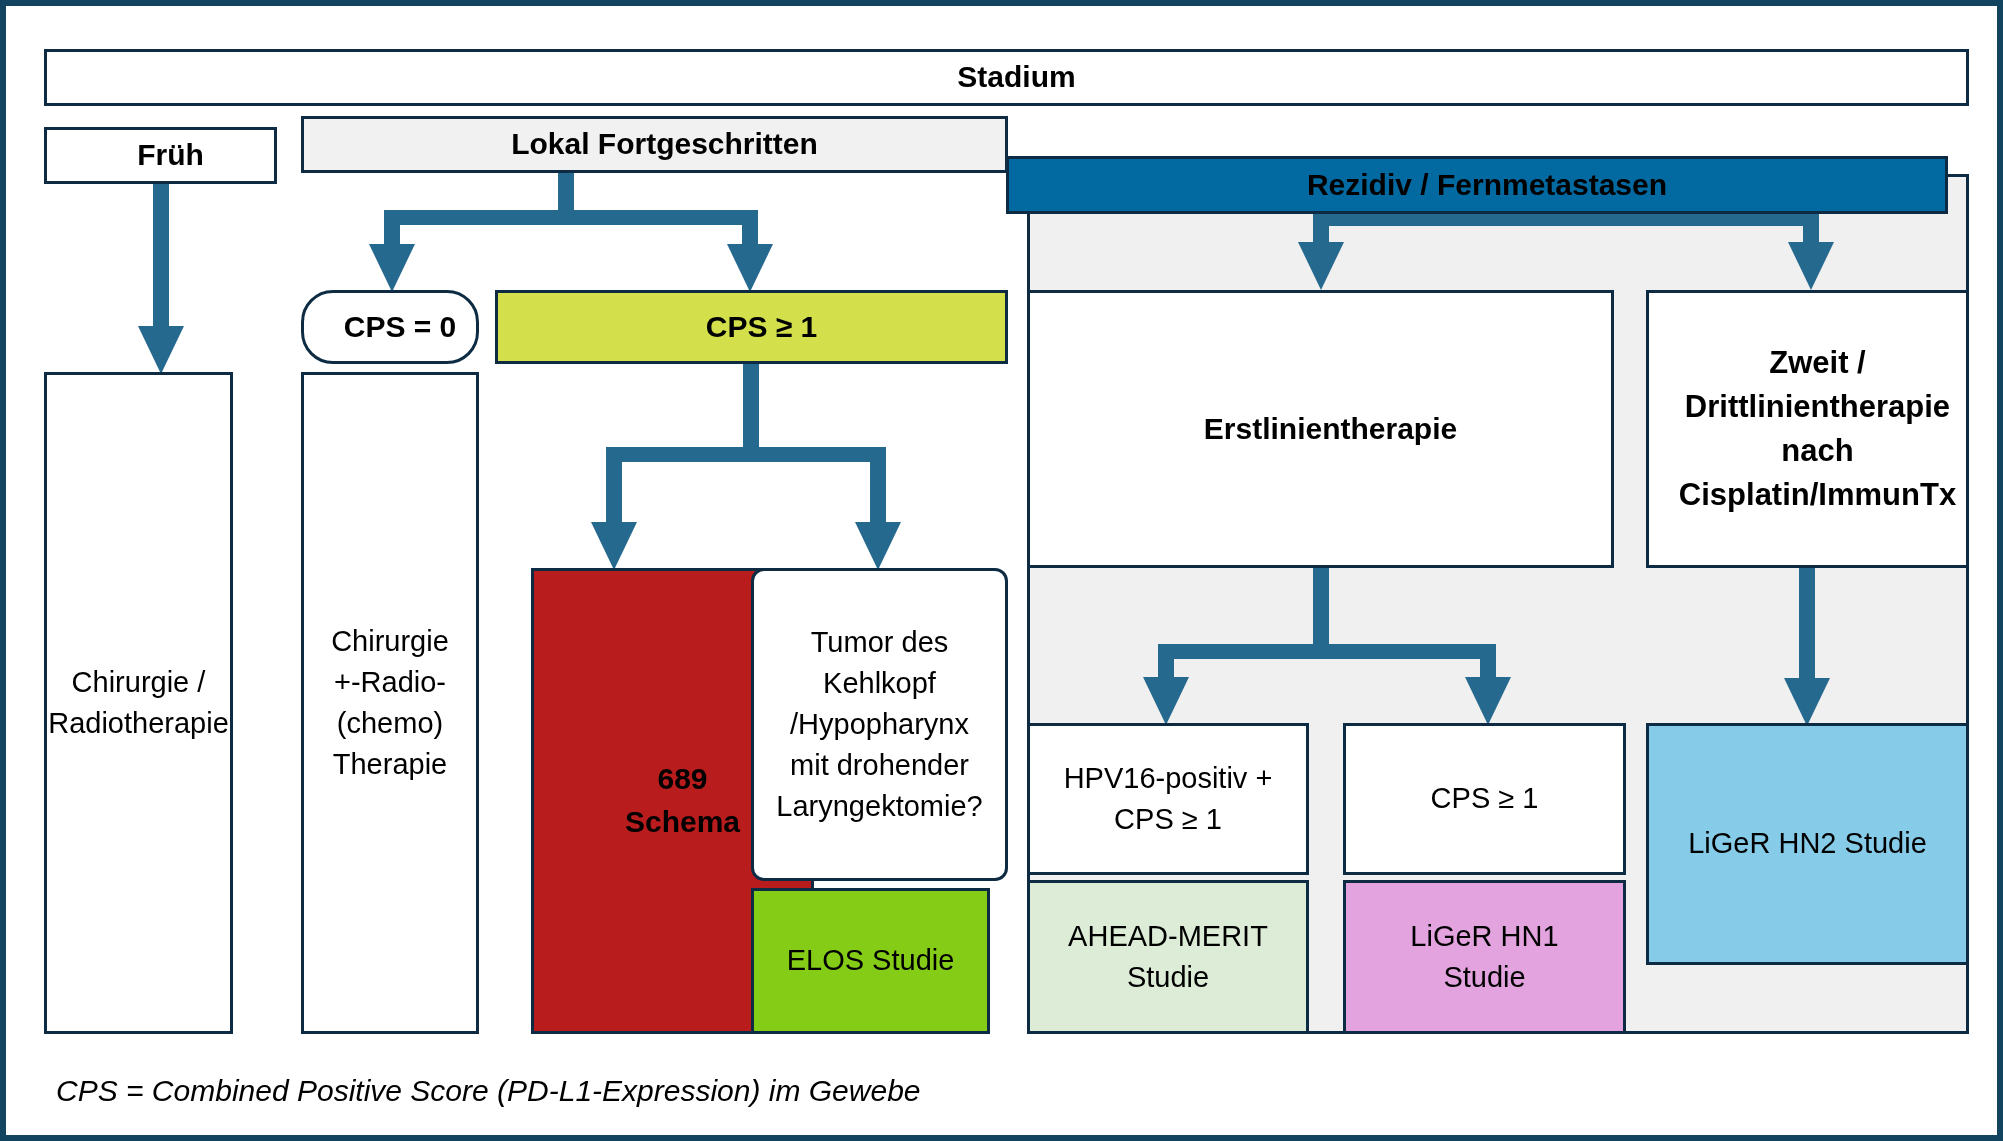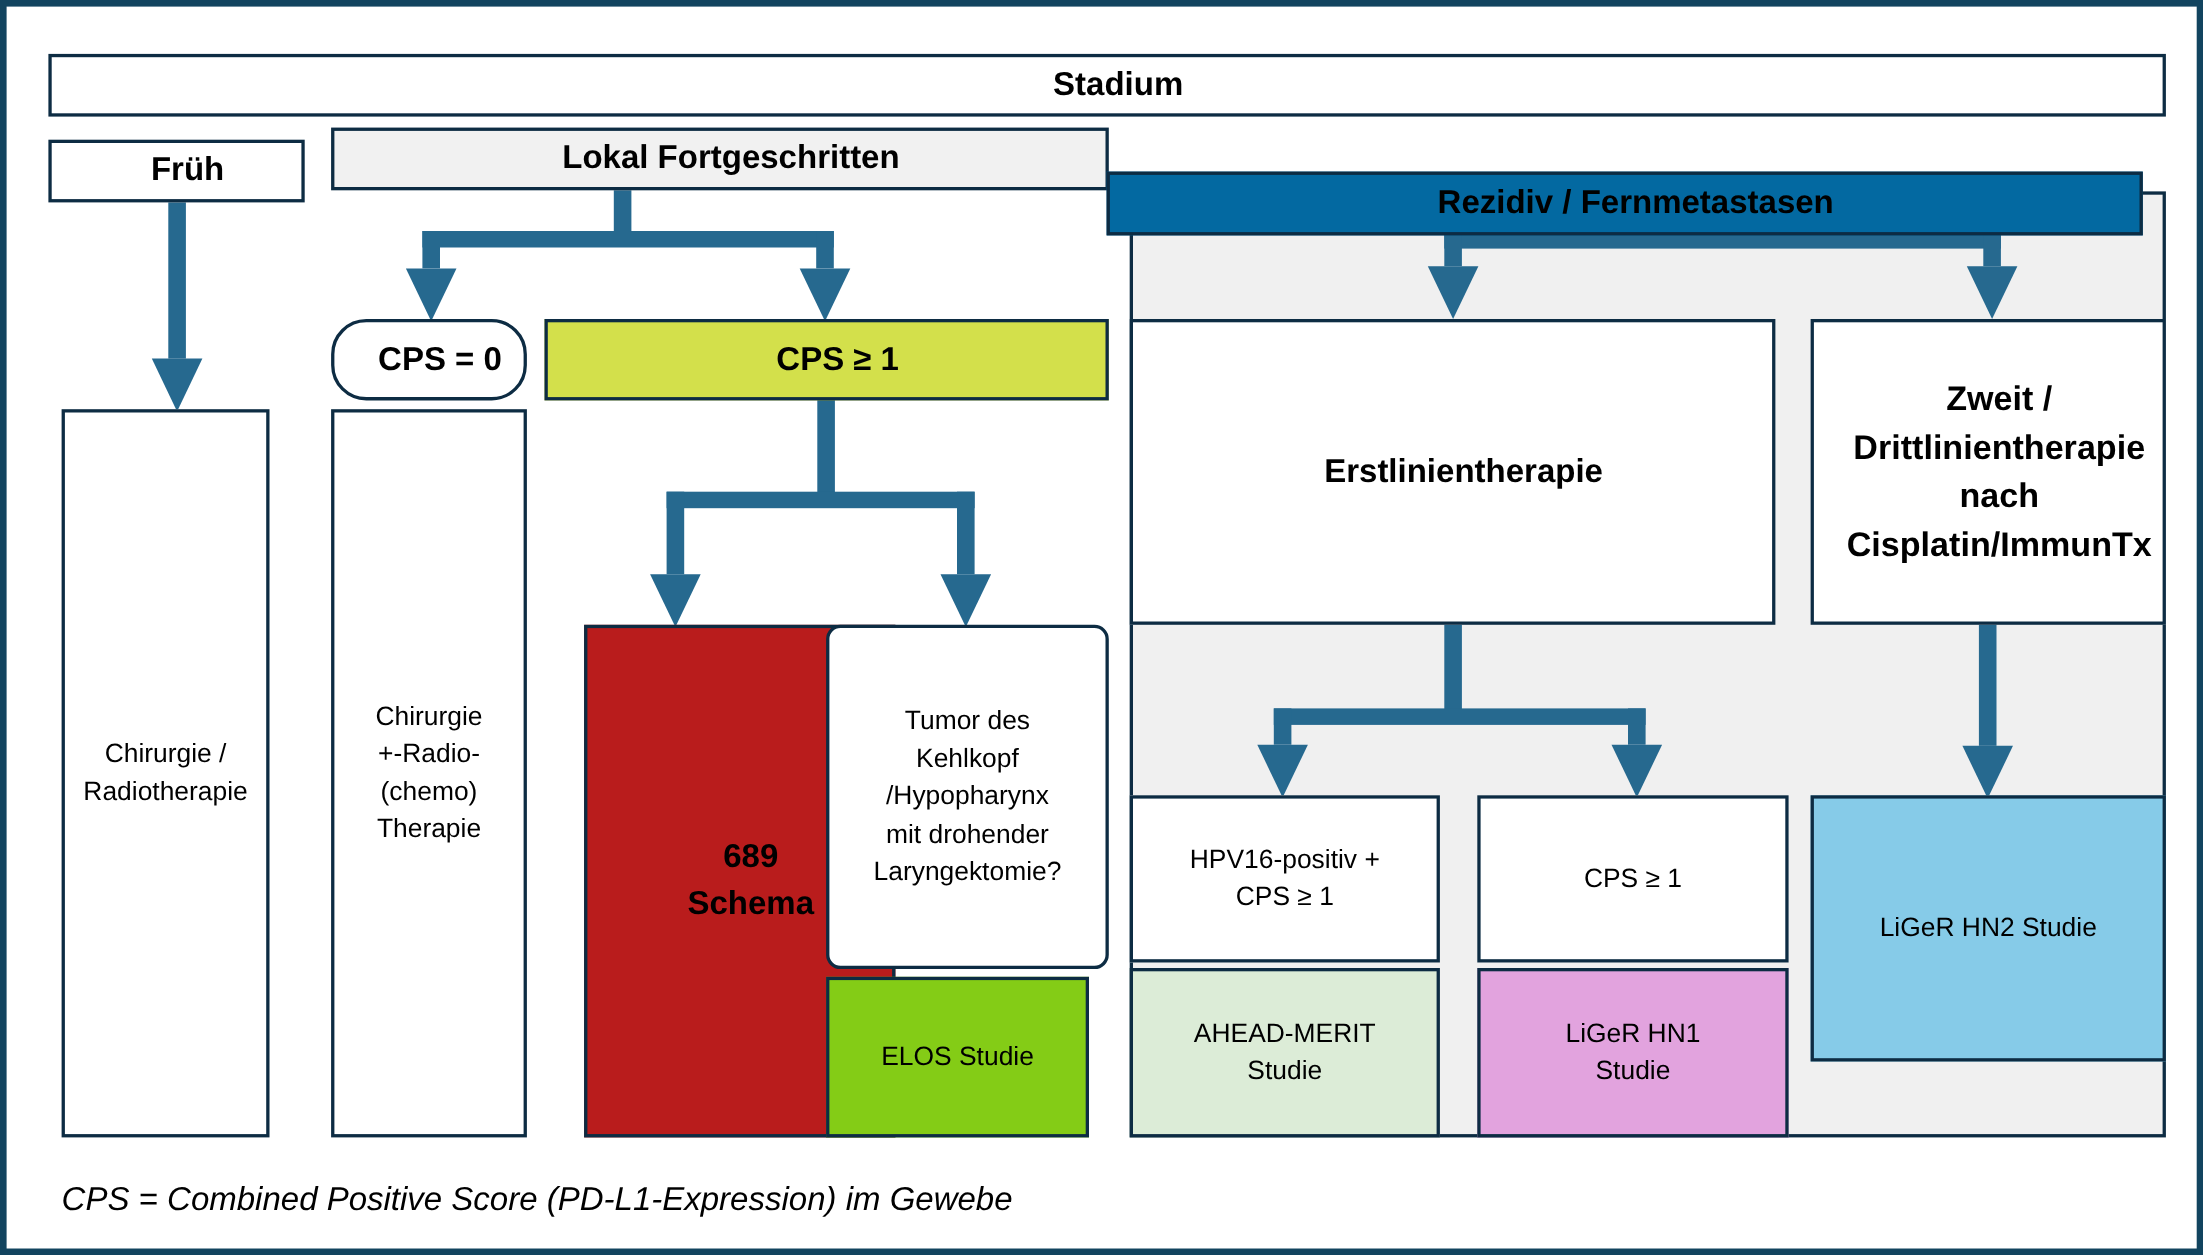--- a/index.html
+++ b/index.html
@@ -14,21 +14,21 @@
     overflow:hidden;
   }
   .box{
     position:absolute;
     box-sizing:border-box;
     border:3px solid #0d2c43;
     background:#ffffff;
     display:flex;align-items:center;justify-content:center;
     text-align:center;
     white-space:pre-line;
-    font-size:24px;
+    font-size:29px;
     line-height:1.42;
   }
   .bold{font-weight:bold;font-size:30px;padding-left:20px;}
   .backdrop{
     position:absolute;
     box-sizing:border-box;
     border:3px solid #0d2c43;
     background:#f0f0f0;
   }
   .stem{position:absolute;background:#26698f;}
@@ -87,21 +87,21 @@
   <div class="head" style="left:1778px;top:672px;"></div>
 
   <div class="box bold" style="left:38px;top:43px;width:1925px;height:57px;">Stadium</div>
 
   <div class="box bold" style="left:38px;top:121px;width:233px;height:57px;">Früh</div>
 
   <div class="box bold" style="left:295px;top:110px;width:707px;height:57px;background:#f1f1f1;">Lokal Fortgeschritten</div>
 
   <div class="box bold" style="left:1000px;top:110px;width:942px;height:58px;background:#0369a1;margin-top:40px;">Rezidiv / Fernmetastasen</div>
 
-  <div class="box" style="left:38px;top:366px;width:189px;height:662px;margin-left:12px;">Chirurgie /
+  <div class="box" style="left:38px;top:366px;width:189px;height:662px;">Chirurgie /
 Radiotherapie</div>
 
   <div class="box bold" style="left:295px;top:284px;width:178px;height:74px;border-radius:32px;">CPS = 0</div>
 
   <div class="box bold" style="left:489px;top:284px;width:513px;height:74px;background:#d3e04b;">CPS ≥ 1</div>
 
   <div class="box" style="left:295px;top:366px;width:178px;height:662px;">Chirurgie
 +-Radio-
 (chemo)
 Therapie</div>

